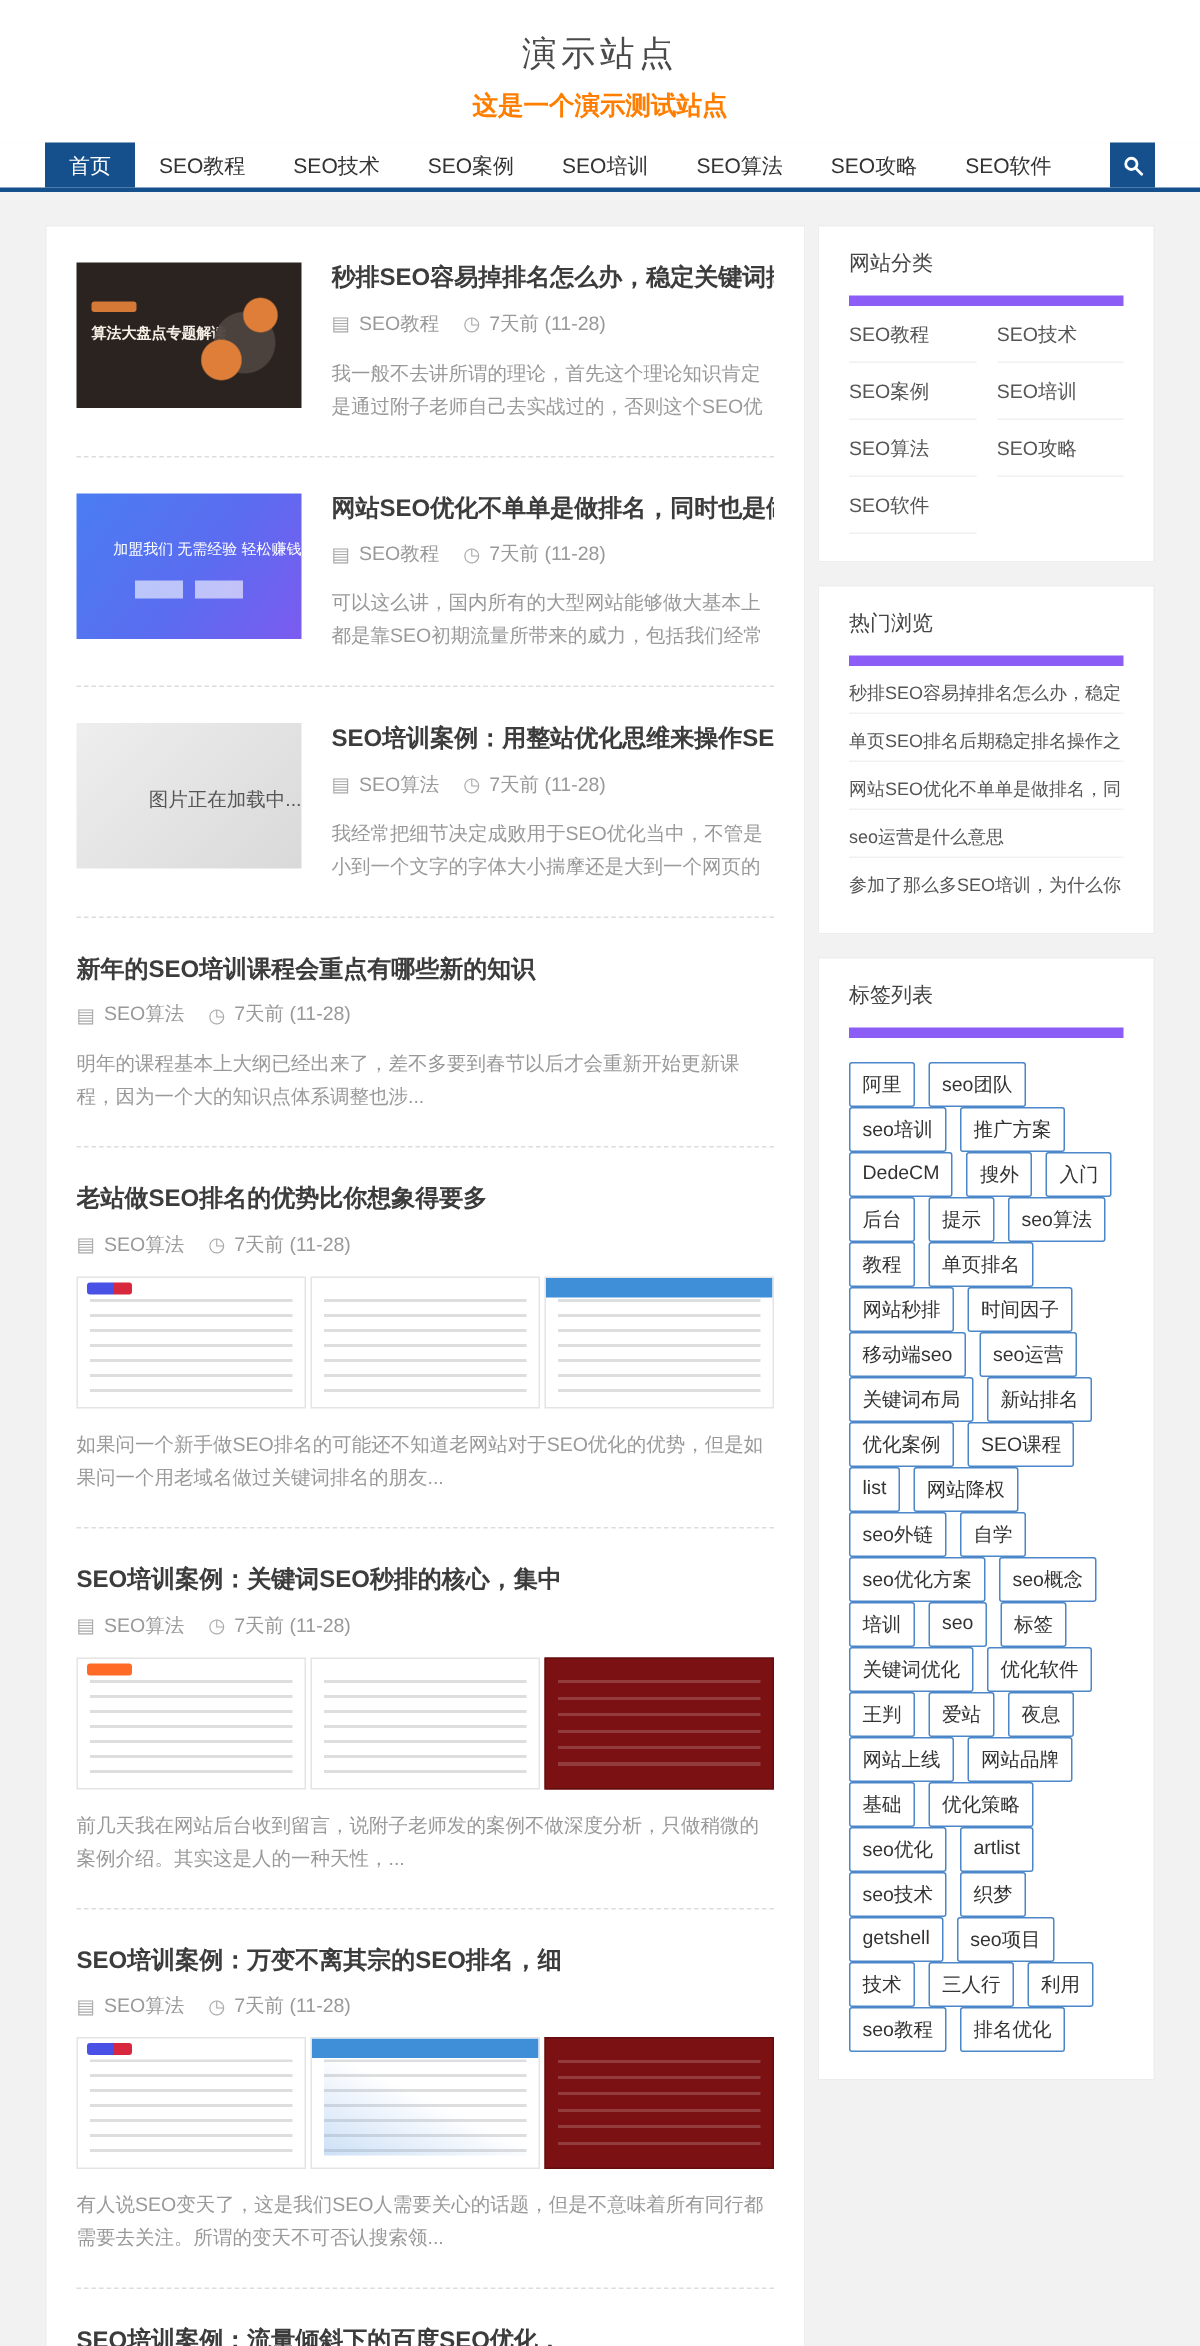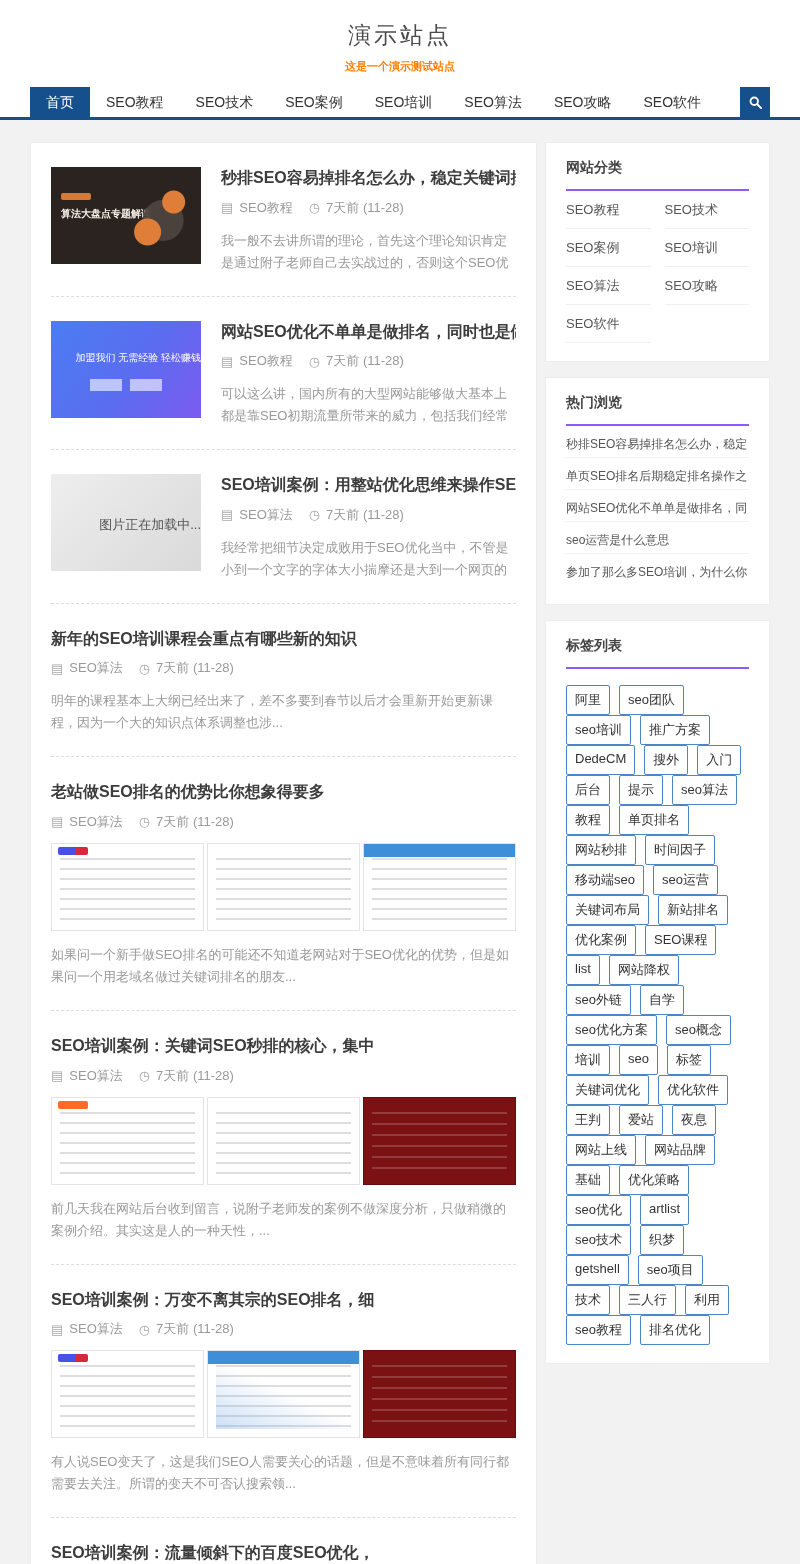--- a/index.html
+++ b/index.html
@@ -5,21 +5,21 @@
   *{box-sizing:border-box;margin:0;padding:0}
   html,body{width:800px}
   body{height:1564px;margin:0 auto;background:#f2f2f2;overflow:hidden;
        font-family:"Liberation Sans","DejaVu Sans",sans-serif;color:#333}
   a{text-decoration:none;color:inherit;cursor:pointer}
   ul{list-style:none}
 
   
   .topbar{background:#fff;text-align:center;padding:20px 0 13px}
   .site-title{font-size:23px;color:#4a4a4a;font-weight:normal;letter-spacing:3px}
-  .site-subtitle{font-size:11px;color:#ff7e00;margin-top:8px;font-weight:bold}
+  .site-subtitle{font-size:17px;color:#ff7e00;margin-top:8px;font-weight:bold}
 
   
   .navwrap{background:#fff;border-bottom:3px solid #15508c}
   .nav-inner{width:740px;margin:0 auto;display:flex;align-items:flex-start;height:30px}
   .nav-items{display:flex}
   .nav-item{display:block;font-size:14px;color:#333;line-height:30px;padding:0 16px;white-space:nowrap}
   .nav-item.active{background:#15508c;color:#fff}
   .search-btn{margin-left:auto;width:30px;height:30px;background:#15508c;border:none;
               display:flex;align-items:center;justify-content:center;cursor:pointer}
 
@@ -66,21 +66,21 @@
          background:linear-gradient(90deg,#2932e1 0 60%,#d0021b 60% 100%)}
   .s-b .p1 .brand{background:#ff5000}
   .s-b .p3,.s-c .p3{background-color:#7b1113;border-color:#630d0f;
       background-image:repeating-linear-gradient(180deg,rgba(255,255,255,.18) 0 2px,transparent 2px 11px)}
   .s-a .p3::after,.s-c .p2::after{content:"";position:absolute;top:0;left:0;right:0;height:13px;background:#3f8fd8}
   .s-c .p2{background-image:linear-gradient(to top right,rgba(110,165,230,.35),transparent 55%),
            repeating-linear-gradient(180deg,#dedede 0 2px,transparent 2px 10px)}
 
   
   .widget{padding:0 20px 18px}
-  .wtitle{font-size:14px;color:#444;font-weight:bold;padding:16px 0 12px;border-bottom:2px solid #8b5cf6}
+  .wtitle{font-size:14px;color:#444;font-weight:normal;padding:16px 0 12px;border-bottom:7px solid #8b5cf6}
   .two-col{display:grid;grid-template-columns:1fr 1fr;column-gap:14px}
   .cell{font-size:13px;color:#555;padding:10px 0 9px;border-bottom:1px solid #f0f0f0;white-space:nowrap;overflow:hidden}
   .hot-list .hot-item{font-size:12px;color:#555;line-height:25px;max-height:32px;overflow:hidden;
       padding-top:6px;border-bottom:1px solid #f1f1f1}
   .hot-list .hot-item:last-child{border-bottom:none}
   .tag-cloud{display:flex;flex-wrap:wrap;gap:0 9px;padding-top:16px}
   .tag{border:1px solid #4a86c8;border-radius:2px;color:#333;font-size:13px;padding:5px 8px;background:#fff;white-space:nowrap}
 </style>
 </head>
 <body>

